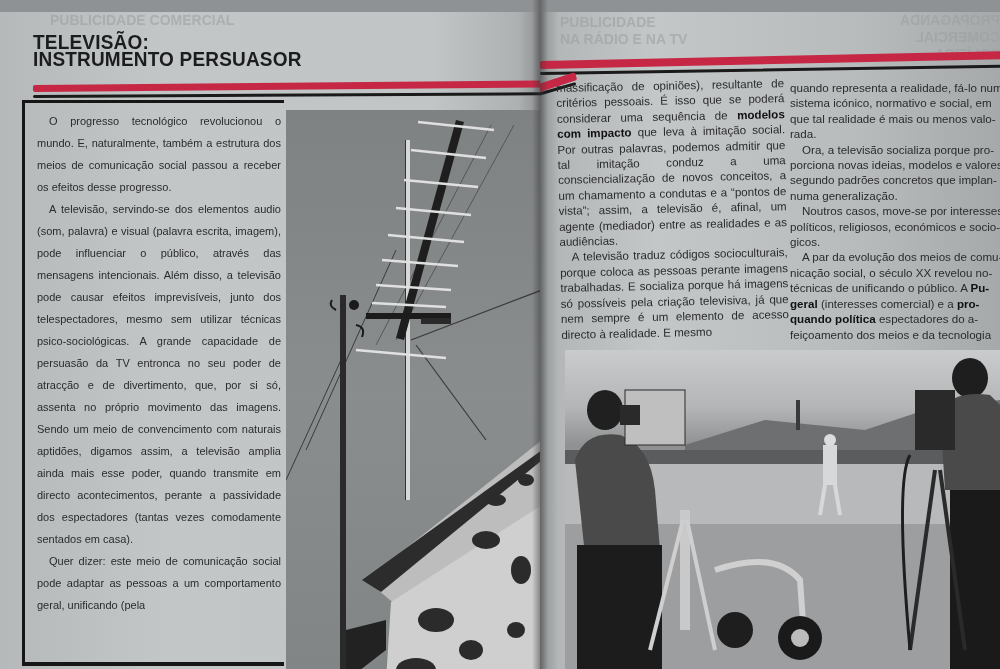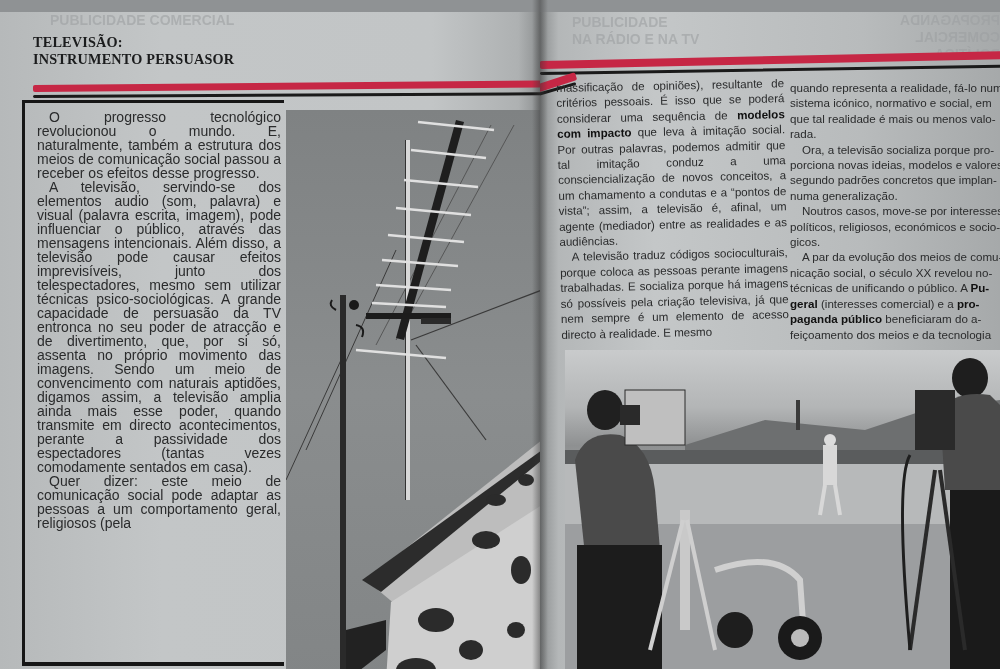--- a/index.html
+++ b/index.html
@@ -16,48 +16,47 @@
     .page-right {
       left: 540px; width: 460px;
       background: linear-gradient(90deg, #8b8e8f 0%, #b4b7b8 4%, #c4c7c8 25%, #b8bbbc 70%, #a6a9aa 100%);
     }
     .gutter {
       position: absolute; left: 532px; top: 0; width: 16px; height: 669px;
       background: linear-gradient(90deg, rgba(60,60,60,0) 0%, rgba(50,50,50,0.45) 50%, rgba(60,60,60,0) 100%);
     }
     .title {
       position: absolute; left: 33px; top: 22px;
-      font-weight: bold; font-size: 15px; line-height: 17px; color: #1b1c1d;
+      font-weight: bold; font-size: 20px; line-height: 17px; color: #1b1c1d;
       letter-spacing: 0.2px;
-      font-family: Liberation Serif, serif;
     }
     .title div { transform: scaleX(0.95); transform-origin: left; }
     .ghost {
       position: absolute; color: #9da0a2; font-weight: bold; font-size: 14px; line-height: 17px;
       opacity: 0.6; filter: blur(0.6px);
     }
     .ghost.left { left: 50px; top: 0px; }
-    .ghost.right1 { left: 20px; top: 2px; margin-left: 12px; }
+    .ghost.right1 { left: 20px; top: 2px; }
     .ghost.right2 { left: 290px; top: 0px; transform: scaleX(-1); }
 
     .stripe { position: absolute; border-radius: 2px; }
     .stripe-red-l { left: 33px; top: 73px; width: 510px; height: 7px; background: #c62745; transform: rotate(-0.5deg); transform-origin: left; }
     .stripe-black-l { left: 33px; top: 83px; width: 510px; height: 3px; background: #1a1a1a; transform: rotate(-0.3deg); transform-origin: left; }
     .stripe-red-r { left: 0px; top: 49px; width: 470px; height: 8px; background: #c62745; transform: rotate(-1.2deg); transform-origin: left bottom; }
     .stripe-black-r { left: 0px; top: 60px; width: 470px; height: 3px; background: #1a1a1a; transform: rotate(-0.9deg); transform-origin: left bottom; }
     .stripe-red-r-curve { left: -4px; top: 60px; width: 40px; height: 8px; background: #c62745; transform: rotate(-18deg); transform-origin: right; }
     .stripe-black-r-curve { left: -4px; top: 70px; width: 40px; height: 3px; background: #1a1a1a; transform: rotate(-16deg); transform-origin: right; }
 
     .textbox {
       position: absolute; left: 22px; top: 88px; width: 262px; height: 566px;
       border-left: 3px solid #161616; border-top: 3px solid #161616; border-bottom: 4px solid #161616;
       box-sizing: border-box; padding: 7px 3px 0 12px;
     }
     .body-text {
-      font-size: 14px; line-height: 14px; color: #2a2b2c; text-align: justify;
+      font-size: 11px; line-height: 22px; color: #2a2b2c; text-align: justify;
       hyphens: manual;
     }
     .body-text p { margin: 0; text-indent: 12px; }
     .body-text b { color: #111; }
 
     .photo { position: absolute; overflow: hidden; }
     .photo-antenna {
       left: 286px; top: 98px; width: 256px; height: 571px;
       background: linear-gradient(180deg, #7f8283 0%, #8a8d8e 50%, #828586 100%);
     }
@@ -87,21 +86,21 @@
     <div>INSTRUMENTO PERSUASOR</div>
   </div>
 
   <div class="stripe stripe-red-l"></div>
   <div class="stripe stripe-black-l"></div>
 
   <div class="textbox">
     <div class="body-text">
       <p>O progresso tecnológico revolucionou o mundo. E, naturalmente, também a estrutura dos meios de comunicação social passou a receber os efeitos desse progresso.</p>
       <p>A televisão, servindo-se dos elementos audio (som, palavra) e visual (palavra escrita, imagem), pode influenciar o público, através das mensagens intencionais. Além disso, a televisão pode causar efeitos imprevisíveis, junto dos telespectadores, mesmo sem utilizar técnicas psico-sociológicas. A grande capacidade de persuasão da TV entronca no seu poder de atracção e de divertimento, que, por si só, assenta no próprio movimento das imagens. Sendo um meio de convencimento com naturais aptidões, digamos assim, a televisão amplia ainda mais esse poder, quando transmite em directo acontecimentos, perante a passividade dos espectadores (tantas vezes comodamente sentados em casa).</p>
-      <p>Quer dizer: este meio de comunicação social pode adaptar as pessoas a um comportamento geral, religiosos (pela</p>
+      <p>Quer dizer: este meio de comunicação social pode adaptar as pessoas a um comportamento geral, unificando (pela</p>
     </div>
   </div>
 
   <div class="photo photo-antenna" aria-label="TV antenna mast on a rooftop">
     <svg width="256" height="571" viewBox="0 0 256 571">
 
       <line x1="20" y1="340" x2="110" y2="140" stroke="#3a3a3a" stroke-width="1"></line>
       <line x1="0" y1="370" x2="55" y2="250" stroke="#3a3a3a" stroke-width="1"></line>
       <line x1="125" y1="230" x2="256" y2="180" stroke="#3a3a3a" stroke-width="1.2"></line>
       <line x1="130" y1="235" x2="200" y2="330" stroke="#3a3a3a" stroke-width="1.2"></line>
@@ -189,21 +188,21 @@
     <div>
       <div style="padding-left:12px">Noutros casos, move-se por interesses</div>
       <div>políticos, religiosos, económicos e socio-</div>
       <div>gicos.</div>
     </div>
     <div>
       <div style="padding-left:12px">A par da evolução dos meios de comu-</div>
       <div>nicação social, o século XX revelou no-</div>
       <div><span>técnicas de unificando o público. A </span><b>Pu-</b></div>
       <div><b>geral</b><span> (interesses comercial) e a </span><b>pro-</b></div>
-      <div><b>paganda público</b><span> beneficiaram do a-</span></div>
+      <div><b>quando política</b><span> espectadores do a-</span></div>
       <div>feiçoamento dos meios e da tecnologia</div>
     </div>
   </div>
 </div>
 
 <div class="photo photo-crew" aria-label="Shirtless cameramen filming a scene outdoors with TV cameras on tripods">
   <svg width="435" height="319" viewBox="0 0 435 319">
 
     <polygon points="120,95 200,70 300,80 360,60 435,50 435,105 120,105" fill="#6d6f70"></polygon>
     <rect x="0" y="100" width="435" height="14" fill="#5a5c5d"></rect>

